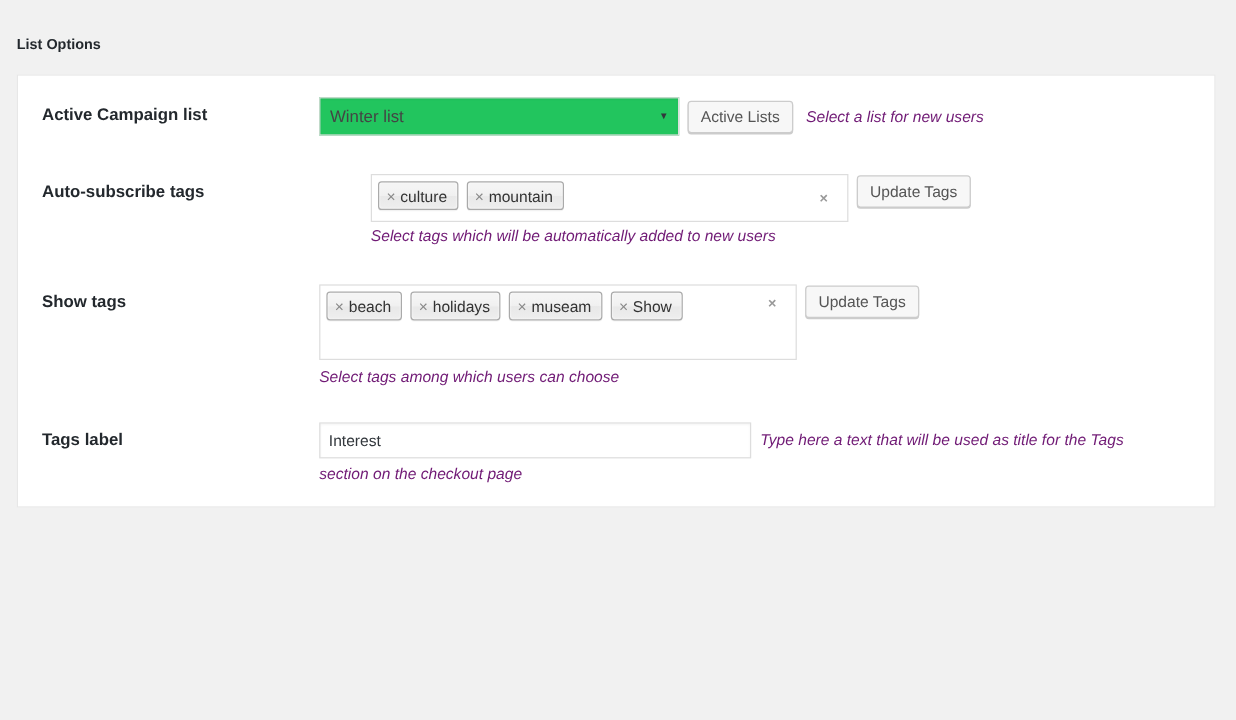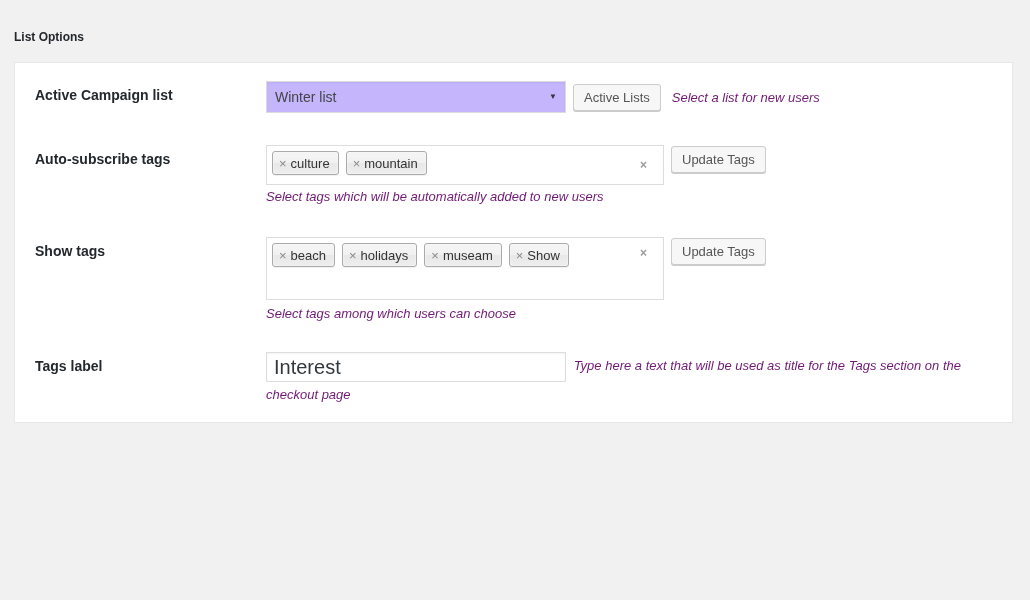--- a/index.html
+++ b/index.html
@@ -34,21 +34,21 @@
   .row-content { flex: 1; }
   .control-line { display: flex; }
   .control-line.center { align-items: center; }
   .control-line.top { align-items: flex-start; }
 
   
   .select-box {
     position: relative;
     width: 300px;
     height: 32px;
-    background: #c4b5fd;
+    background: #22c55e;
     border: 1px solid #ddd;
     box-shadow: inset 0 1px 2px rgba(0,0,0,.05);
     line-height: 30px;
     padding: 0 24px 0 8px;
     font-size: 14px;
     color: #444;
     cursor: pointer;
   }
   .select-arrow {
     position: absolute;
@@ -128,36 +128,36 @@
   .field-clear.mid { top: 12px; }
   .field-clear.top-pos { top: 8px; }
 
   
   .inline-wrap {
     width: 712px;
     line-height: 25px;
     font-size: 13px;
   }
   .text-input {
-    width: 300px;
+    width: 360px;
     height: 30px;
     border: 1px solid #ddd;
     box-shadow: inset 0 1px 2px rgba(0,0,0,.05);
     padding: 0 7px;
-    font-size: 20px;
+    font-size: 13px;
     color: #32373c;
     font-family: inherit;
     vertical-align: middle;
     margin-right: 4px;
     background: #fff;
   }
 
   
   .row-1 { margin-bottom: 32px; }
-  .row-2 { margin-bottom: 33px; }
+  .row-2 { margin-bottom: 33px; gap: 43px; }
   .row-3 { margin-bottom: 31px; }
 </style>
 </head>
 <body>
 
 <h2 class="page-title">List Options</h2>
 
 <div class="panel">
 
   <div class="row row-1">

